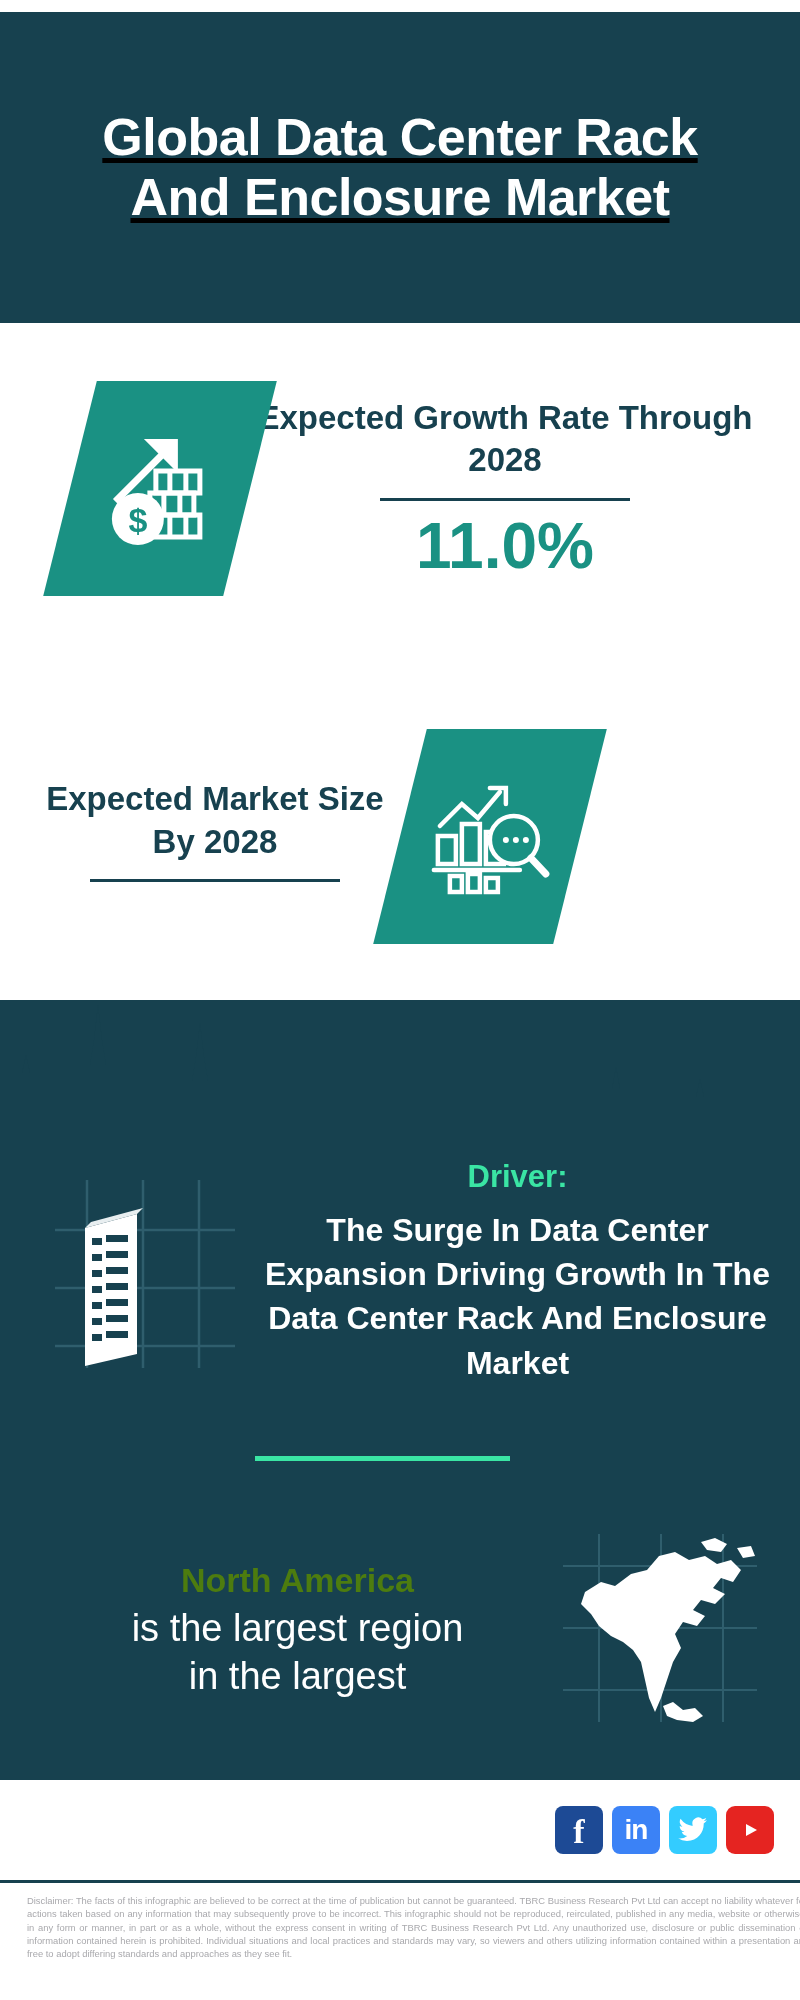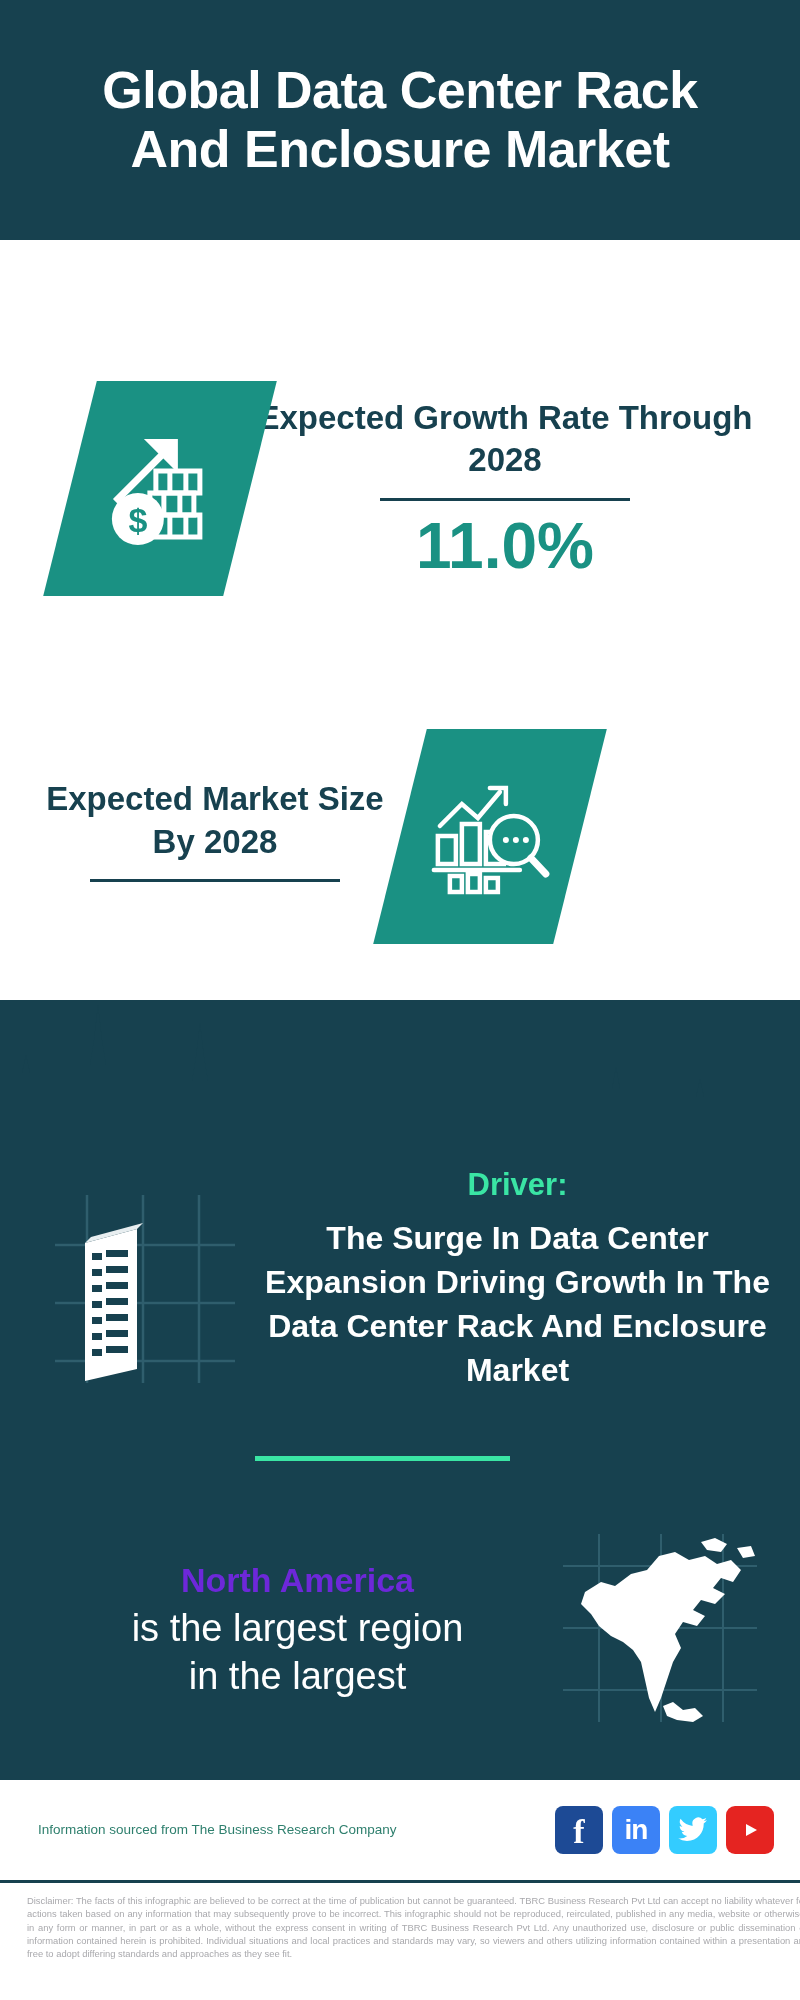--- a/index.html
+++ b/index.html
@@ -6,23 +6,23 @@
   body{
     width:800px;height:2000px;
     background:#ffffff;
     font-family:"Liberation Sans", sans-serif;
     overflow:hidden;
   }
   .page{position:relative;width:800px;height:2000px;background:#fff;}
 
   
   .header{
-    position:absolute;left:0;top:0;width:800px;height:240px;
+    position:absolute;left:0;top:12px;width:800px;height:311px;
     background:#17414f;
-    display:flex;align-items:center;justify-content:center;
+    display:flex;align-items:center;justify-content:center;text-decoration:underline;
   }
   .header-title{
     color:#ffffff;
     font-size:52px;line-height:1.14;font-weight:bold;
     text-align:center;letter-spacing:-0.5px;
     width:700px;
     margin:0;padding:0 20px;
   }
 
   
@@ -64,21 +64,21 @@
     background:#17414f;
   }
   .skyline{
     position:absolute;left:0;top:985px;width:800px;height:160px;
     display:block;
   }
 
   
   .driver-sec{
     position:absolute;left:0;top:1160px;width:800px;height:240px;
-    display:flex;align-items:center;
+    display:flex;align-items:flex-start;
   }
   .server-icon-wrap{
     width:220px;height:200px;flex:0 0 auto;position:relative;margin-left:45px;margin-top:10px;
   }
   .driver-text{flex:1;padding-right:30px;text-align:center;}
   .driver-head{
     color:#3ae5a4;font-size:31px;font-weight:bold;margin:0 0 14px 0;line-height:1.1;
   }
   .driver-body{
     color:#ffffff;font-size:32px;font-weight:bold;line-height:1.38;margin:0;
@@ -88,21 +88,21 @@
     position:absolute;left:255px;top:1456px;width:255px;height:5px;background:#3ae5a4;
   }
 
   
   .region-sec{
     position:absolute;left:0;top:1510px;width:800px;height:240px;
     display:flex;align-items:center;
   }
   .region-text{flex:1;text-align:center;padding-left:40px;}
   .region-name{
-    color:#6d28d9;font-size:34px;font-weight:bold;margin:0 0 2px 0;line-height:1.25;
+    color:#4d7c0f;font-size:34px;font-weight:bold;margin:0 0 2px 0;line-height:1.25;
   }
   .region-sub{
     color:#ffffff;font-size:38px;font-weight:normal;line-height:1.28;margin:0;
   }
   .map-wrap{width:210px;height:200px;flex:0 0 auto;margin-right:35px;position:relative;}
 
   
   .footer{
     position:absolute;left:0;top:1780px;width:800px;height:100px;background:#ffffff;
     display:flex;align-items:center;
@@ -275,21 +275,20 @@
         <path fill="#ffffff" d="M30 62 L46 52 L60 56 L76 44 L92 40 L104 26 L120 22 L134 30 L150 26 L162 34 L176 30 L186 40 L178 52 L166 48 L158 58 L170 64 L160 74 L146 70 L138 80 L150 86 L142 96 L128 92 L120 104 L126 118 L118 132 L112 150 L106 168 L100 182 L94 168 L90 150 L86 132 L78 120 L68 112 L56 106 L44 96 L36 84 L26 74 Z"></path>
         <path fill="#ffffff" d="M146 12 L160 8 L172 14 L166 22 L152 20 Z"></path>
         <path fill="#ffffff" d="M182 18 L196 16 L200 26 L188 28 Z"></path>
         <path fill="#ffffff" d="M108 176 L118 172 L128 180 L140 178 L148 186 L138 192 L122 190 L112 186 Z"></path>
       </svg>
     </div>
   </div>
 
   <div class="footer">
     <div class="footer-src">
-      <p class="footer-line">Information sourced from The Business Research Company</p>
     </div>
     <div class="socials">
       <div class="soc soc-fb">
         <span class="glyph-f">f</span>
       </div>
       <div class="soc soc-li">
         <span class="glyph-in">in</span>
       </div>
       <div class="soc soc-tw">
         <svg width="30" height="26" viewBox="0 0 30 26">

